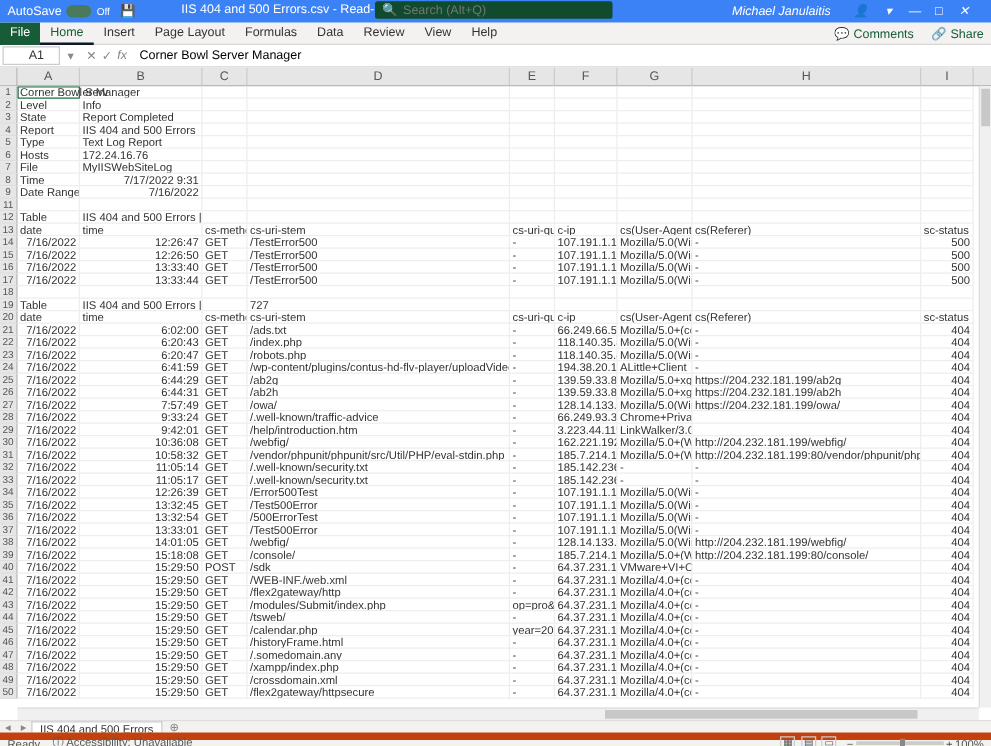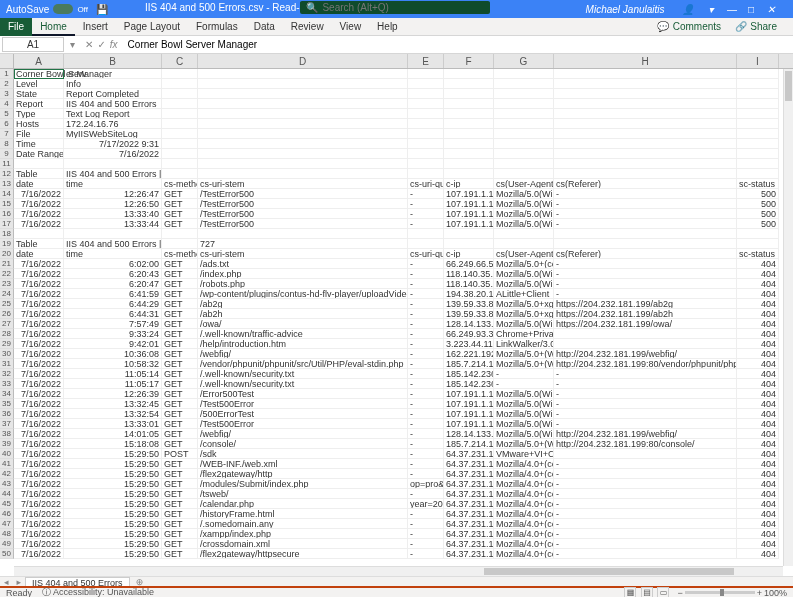--- a/index.html
+++ b/index.html
@@ -15,26 +15,26 @@
   .titlebar .right { position: absolute; right: 12px; top: 0; display: flex; height: 18px; align-items: center; font-style: italic; }
   .titlebar .right span { padding: 0 6px; cursor: pointer; }
   .titlebar .username { margin-right: 6px; }
   .winbtn { width: 20px; text-align: center; }
 
   
   .ribbon-tabs { height: 18px; background: #f3f2f1; border-bottom: 1px solid #d6d6d6; display: flex; align-items: center; font-size: 10px; }
   .ribbon-tabs .tab { padding: 0 8px; height: 18px; line-height: 18px; cursor: pointer; }
   .ribbon-tabs .tab.file { background: #185c37; color: #fff; }
   .ribbon-tabs .tab.active { border-bottom: 2px solid #0f172a; color: #185c37; }
-  .ribbon-tabs .rightside { margin-left:auto; display:flex; gap:2px; padding-right:10px;}
+  .ribbon-tabs .rightside { margin-left:auto; display:flex; gap:2px; padding-right:0;}
   .ribbon-tabs .rightside .btn { padding:0 6px; cursor:pointer; color:#185c37; }
 
   
   .formulabar { height: 18px; display: flex; align-items: center; border-bottom: 1px solid #d6d6d6; font-size: 10px; background:#fff; }
-  .namebox { width: 62px; border: 1px solid #ccc; background: #fff; padding: 1px 20px; margin: 0 2px; text-align: center; }
+  .namebox { width: 46px; border: 1px solid #ccc; background: #fff; padding: 1px 20px; margin: 0 2px; text-align: center; }
   .fbicons { display:flex; gap:4px; padding:0 6px; color:#888;}
   .fbicons span { cursor:pointer; }
   .formulainput { flex: 1; padding: 1px 4px; border: none; font-size: 10px; }
 
   
   .gridwrap { position: absolute; top: 54px; left:0; right:0; bottom: 21px; overflow: hidden; }
   .colheads { display: flex; height: 15px; background: #e6e6e6; border-bottom: 1px solid #bbb; font-size:10px; }
   .corner { width: 14px; border-right: 1px solid #bbb; background:#e6e6e6; }
   .colhead { border-right: 1px solid #ccc; text-align: center; line-height: 15px; color:#555; }
   
@@ -55,21 +55,21 @@
   .hscroll { position:absolute; left:14px; right:10px; bottom:0; height:10px; background:#f0f0f0; border-top:1px solid #ddd;}
   .hscroll .thumb { position:absolute; top:1px; bottom:1px; left:470px; width:250px; background:#c8c8c8;}
 
   
   .sheetbar { position: absolute; left:0; right:0; bottom:11px; height:10px; background:#f3f2f1; display:flex; align-items:center; border-top:1px solid #ddd; font-size:9px; }
   .sheetbar .navbtn { padding:0 4px; color:#888; cursor:pointer;}
   .sheet-tab { background:#fff; border:1px solid #ccc; border-bottom:none; padding:0 6px; height:10px; line-height:10px; }
   .sheet-add { padding:0 6px; color:#888; cursor:pointer;}
 
   
-  .statusbar { position:absolute; left:0; right:0; bottom:0; height:11px; background:#f3f2f1; border-top:2px solid #c2410c; display:flex; align-items:center; font-size:9px; color:#555; padding:0 6px;}
+  .statusbar { position:absolute; left:0; right:0; bottom:0; height:11px; background:#f3f2f1; border-top:6px solid #c2410c; display:flex; align-items:center; font-size:9px; color:#555; padding:0 6px;}
   .statusbar .acc { margin-left:10px;}
   .statusbar .spacer { flex:1;}
   .statusbar .viewbtns span{ display:inline-block; width:12px; text-align:center; border:1px solid #ccc; margin-left:2px; cursor:pointer; font-size:8px;}
   .statusbar .zoom { margin-left:8px; display:flex; align-items:center; gap:2px;}
   .statusbar .zoom .slider { width:70px; height:3px; background:#ccc; position:relative;}
   .statusbar .zoom .slider .knob{ position:absolute; left:35px; top:-2px; width:4px; height:7px; background:#888;}
 </style>
 </head>
 <body>
 

